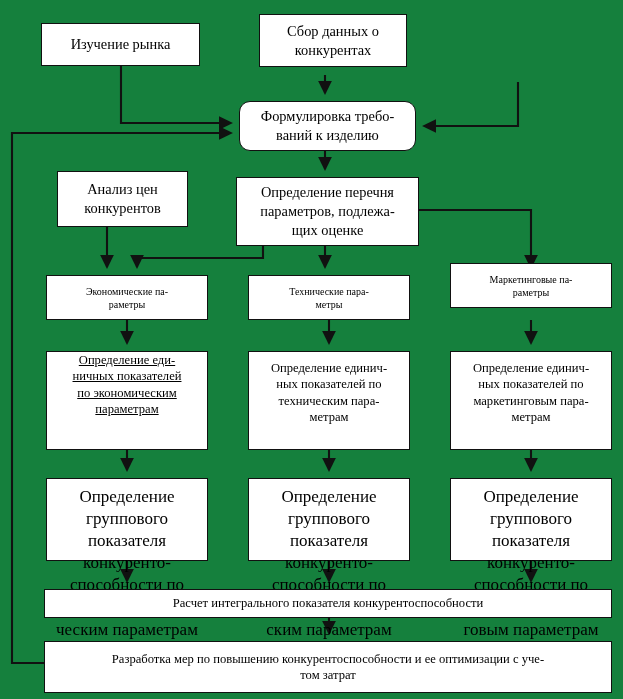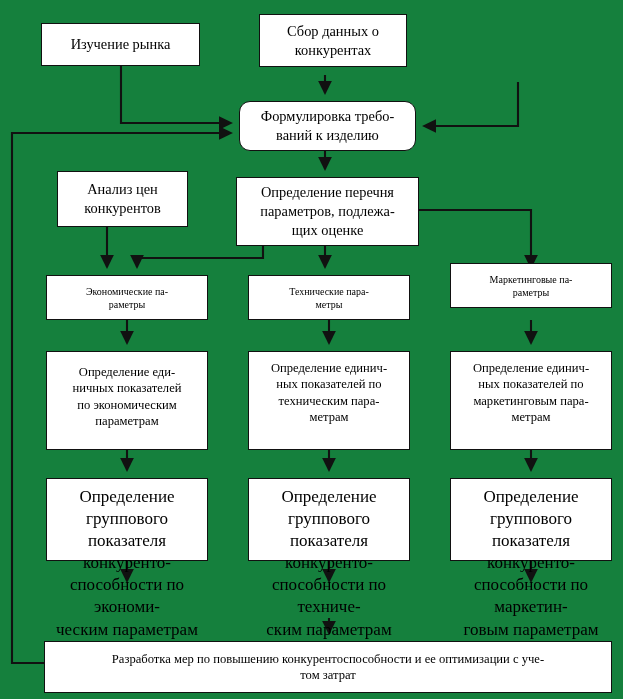--- a/index.html
+++ b/index.html
@@ -110,21 +110,21 @@
 
   <div class="node t16" style="left:46px; top:275px; width:162px; height:45px;">Экономические па-
 раметры</div>
 
   <div class="node t16" style="left:248px; top:275px; width:162px; height:45px;text-align:center;">Технические пара-
 метры</div>
 
   <div class="node t16" style="left:450px; top:263px; width:162px; height:45px;">Маркетинговые па-
 раметры</div>
 
-  <div class="node t15" style="left:46px; top:351px; width:162px; height:99px; align-items:flex-start; padding-top:12px;">Определение еди-
+  <div class="node t15" style="left:46px; top:351px; width:162px; height:99px; align-items:flex-start; padding-top:0;text-decoration:underline;">Определение еди-
 ничных показателей
 по экономическим
 параметрам</div>
 
   <div class="node t15" style="left:248px; top:351px; width:162px; height:99px; align-items:flex-start; padding-top:8px;">Определение единич-
 ных показателей по
 техническим пара-
 метрам</div>
 
   <div class="node t15" style="left:450px; top:351px; width:162px; height:99px; align-items:flex-start; padding-top:8px;">Определение единич-
@@ -140,17 +140,18 @@
   <div class="node t13" style="left:248px; top:478px; width:162px; height:83px; align-items:flex-start; padding-top:7px;">Определение группового
 показателя конкуренто-
 способности по техниче-
 ским параметрам</div>
 
   <div class="node t13" style="left:450px; top:478px; width:162px; height:83px; align-items:flex-start; padding-top:7px;">Определение группового
 показателя конкуренто-
 способности по маркетин-
 говым параметрам</div>
 
+  <div class="node t15" style="left:44px; top:589px; width:568px; height:29px;">Расчет интегрального показателя конкурентоспособности</div>
 
   <div class="node t15" style="left:44px; top:641px; width:568px; height:52px;">Разработка мер по повышению конкурентоспособности и ее оптимизации с уче-
 том затрат</div>
 
 </div>
 
 </body></html>

